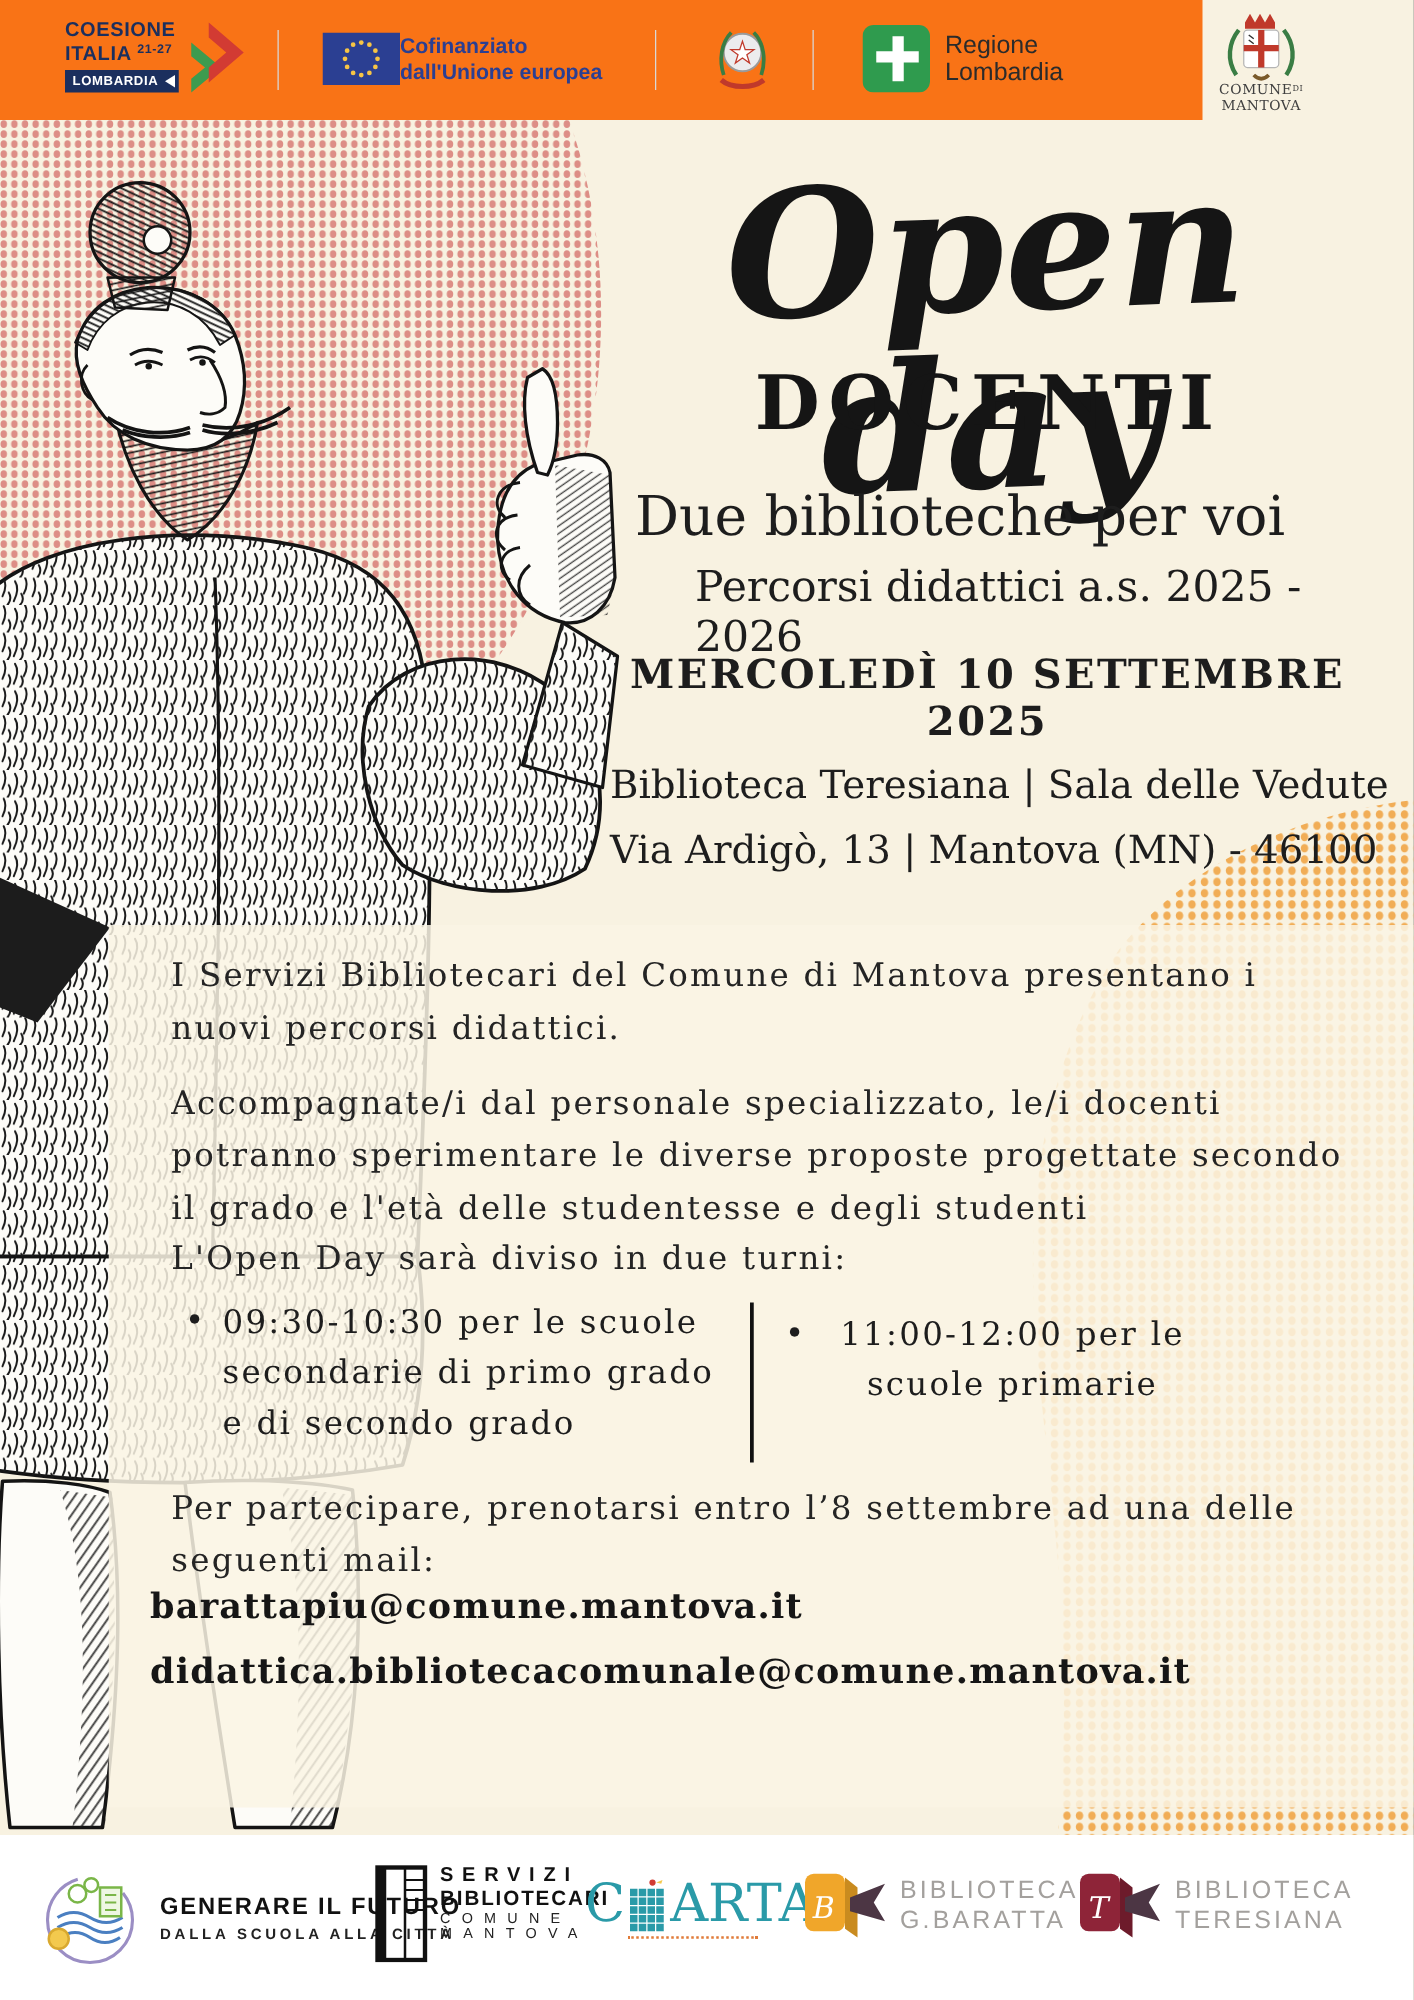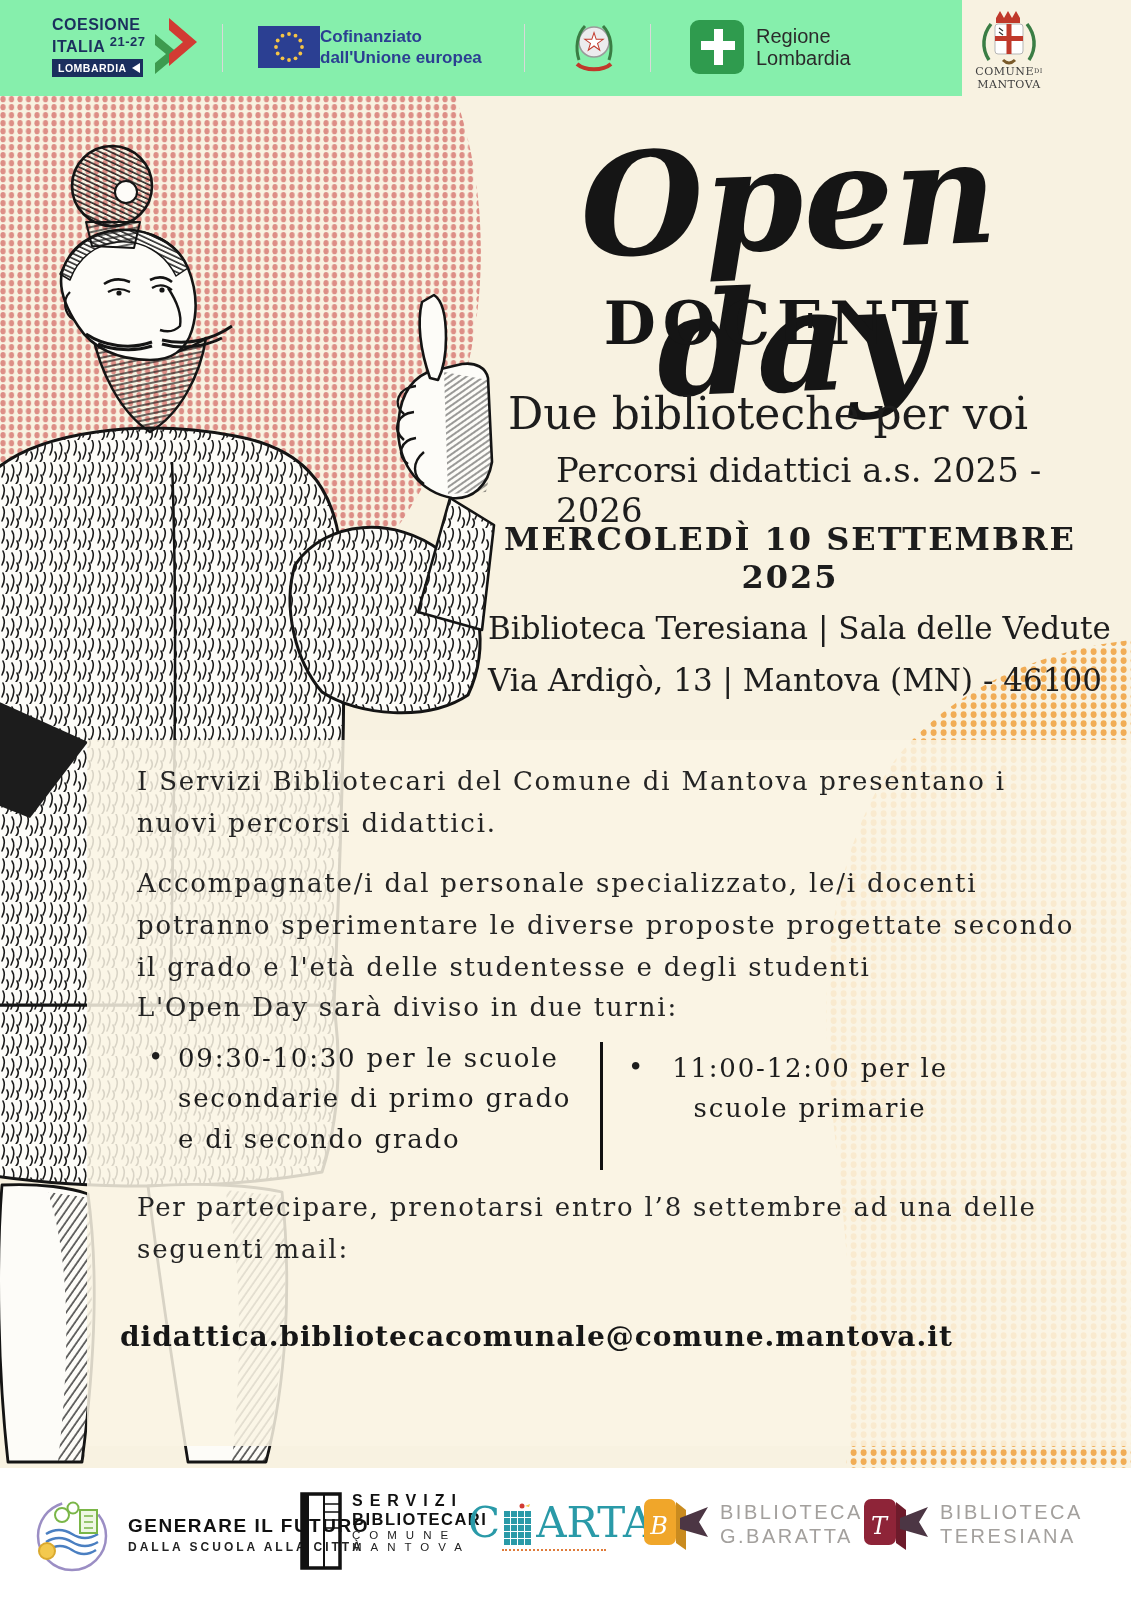--- a/index.html
+++ b/index.html
@@ -1,25 +1,25 @@
 <!DOCTYPE html>
 <html><head>
 <meta charset="utf-8">
 <style>
   html,body{margin:0;padding:0;background:#888;}
   #poster{position:relative;width:1131px;height:1600px;background:#f8f2e1;overflow:hidden;
           font-family:"DejaVu Serif",serif;color:#1d1d1d;}
   .abs{position:absolute;}
   svg{display:block;}
   
-  #header-band{position:absolute;left:0;top:0;width:962px;height:96px;background:#86efac;}
+  #header-band{position:absolute;left:0;top:0;width:962px;height:96px;background:#f97316;}
   .vdiv{position:absolute;top:24px;width:1px;height:48px;background:#d9d9d9;}
   .co-l1{font:800 16px "Liberation Sans",sans-serif;color:#1b2f5e;letter-spacing:.5px;}
   .co-l2{font:800 16px "Liberation Sans",sans-serif;color:#1b2f5e;letter-spacing:.5px;}
-  .co-l2 sup{font-size:13px;font-weight:700;}
+  .co-l2 sup{font-size:10px;font-weight:700;}
   .co-box{margin-top:3px;background:#1b2f5e;color:#fff;font:700 10.5px "Liberation Sans",sans-serif;
           letter-spacing:.5px;padding:3px 16px 3px 6px;position:relative;display:inline-block;}
   .co-box .tri{position:absolute;right:3px;top:4px;width:0;height:0;border-top:5px solid transparent;
           border-bottom:5px solid transparent;border-right:8px solid #ffffff;}
   .eu-text div{font:700 17px "Liberation Sans",sans-serif;color:#2b3f92;line-height:1.25;}
   .rl-text div{font:500 20px "Liberation Sans",sans-serif;color:#2b2b2b;line-height:1.1;}
   .crest-text{font-family:"DejaVu Serif",serif;color:#404040;text-align:center;line-height:1.15;}
   .crest-text .l{font-size:11px;letter-spacing:.5px;}
   .crest-text .di{font-size:6.5px;vertical-align:2px;}
   
@@ -239,20 +239,21 @@
 
   <div class="bullet-row">
     <span class="bdot" style="left:28px;top:4px;">•</span>
     <div class="bullet-col" style="left:58px;width:400px;">09:30-10:30 per le scuole secondarie di primo grado e di secondo grado</div>
     <span class="bdot" style="left:508px;top:14px;">•</span>
     <div class="bullet-col" style="left:540px;width:300px;top:10px;text-align:center;">11:00-12:00 per le scuole primarie</div>
   </div>
   <div id="turni-divider"></div>
 
   <div class="para" style="top:1186px;">Per partecipare, prenotarsi entro l’8 settembre ad una delle seguenti mail:</div>
+  <div class="email" style="top:1268px;">barattapiu@comune.mantova.it</div>
   <div class="email" style="top:1320px;">didattica.bibliotecacomunale@comune.mantova.it</div>
 
   <div id="footer-band">
 
     <div class="abs" style="left:30px;top:24px;display:flex;gap:14px;align-items:center;">
       <svg width="84" height="84" viewBox="0 0 84 84">
         <circle cx="42" cy="44" r="34" stroke="#9b8ec4" stroke-width="2.5" fill="none" stroke-dasharray="150 40"></circle>
         <g stroke="#4a7fc1" stroke-width="2.5" fill="none">
           <path d="M16,42 q13,-8 26,0 q13,8 26,0"></path>
           <path d="M16,50 q13,-8 26,0 q13,8 26,0"></path>

